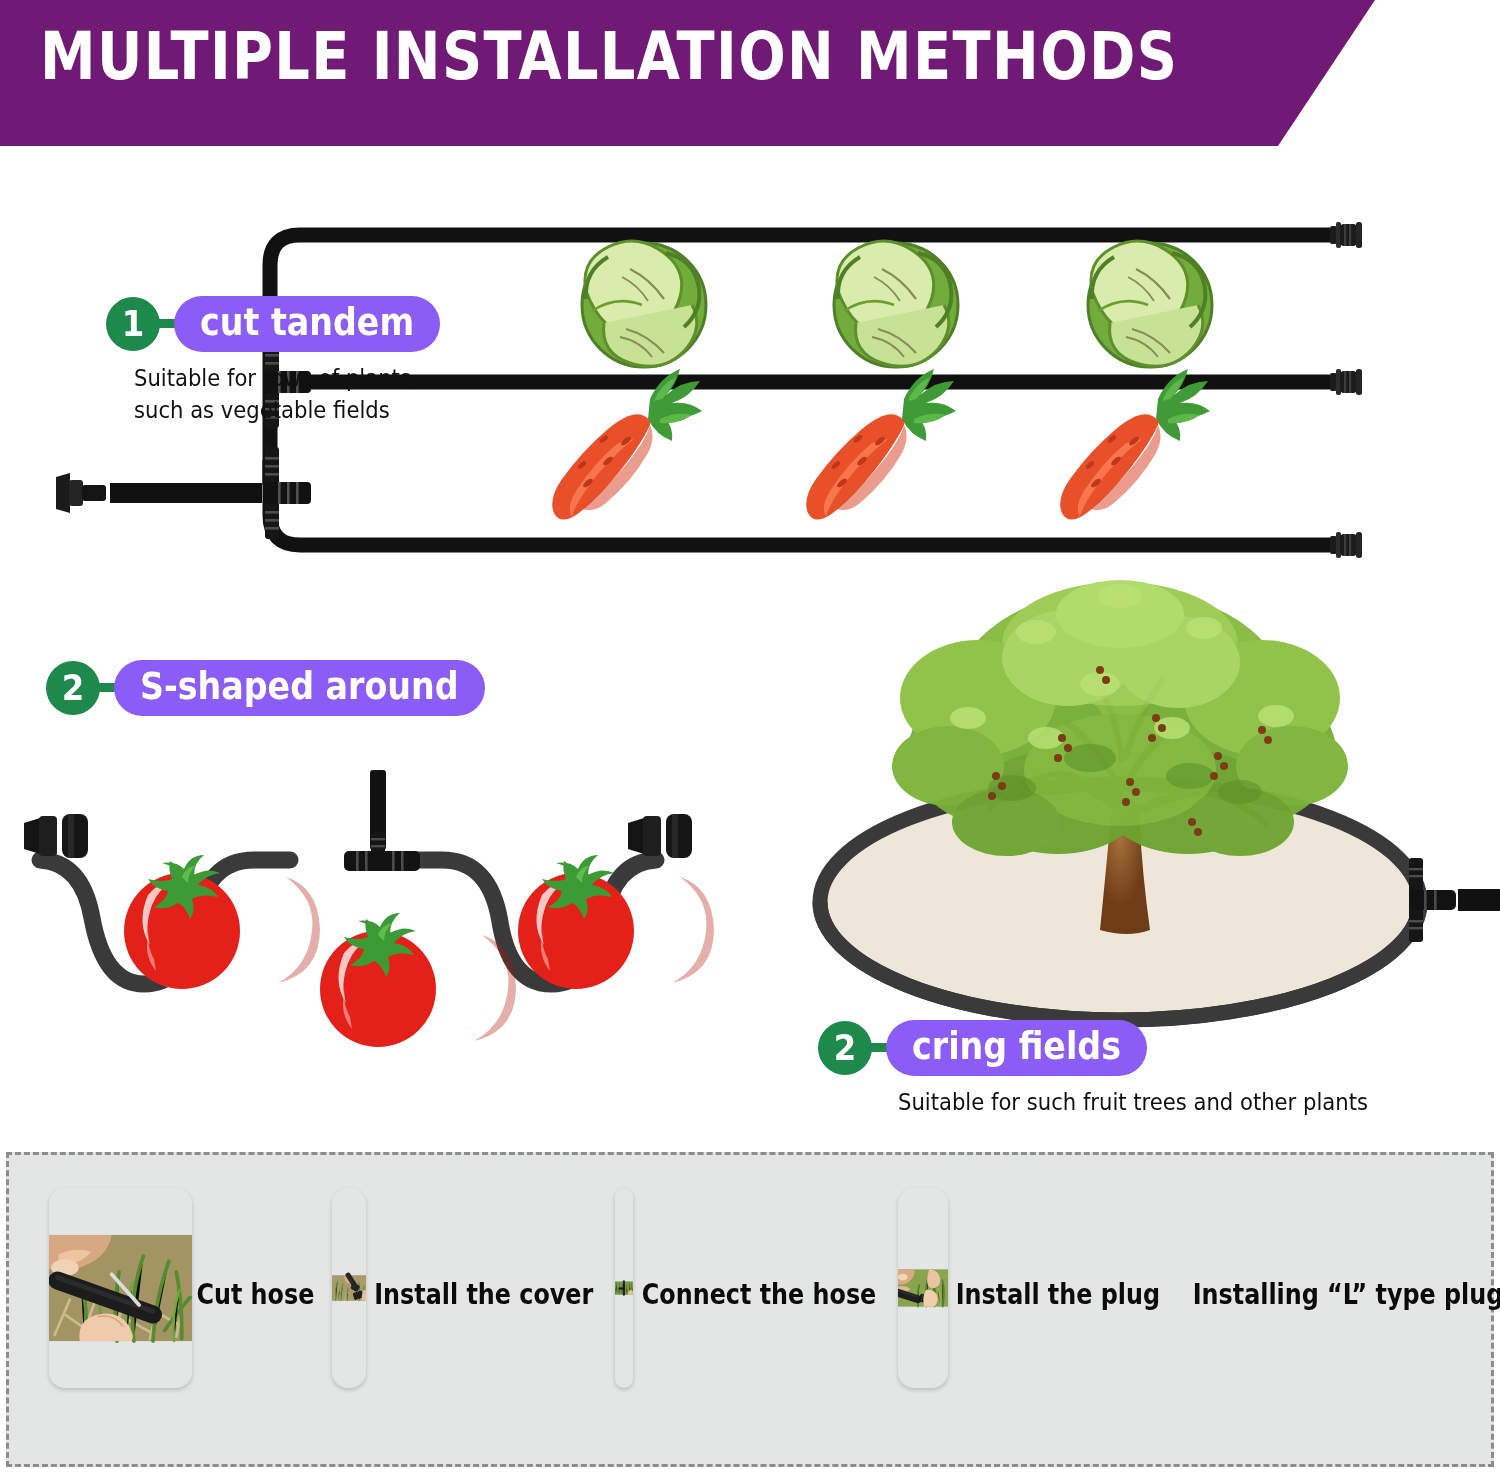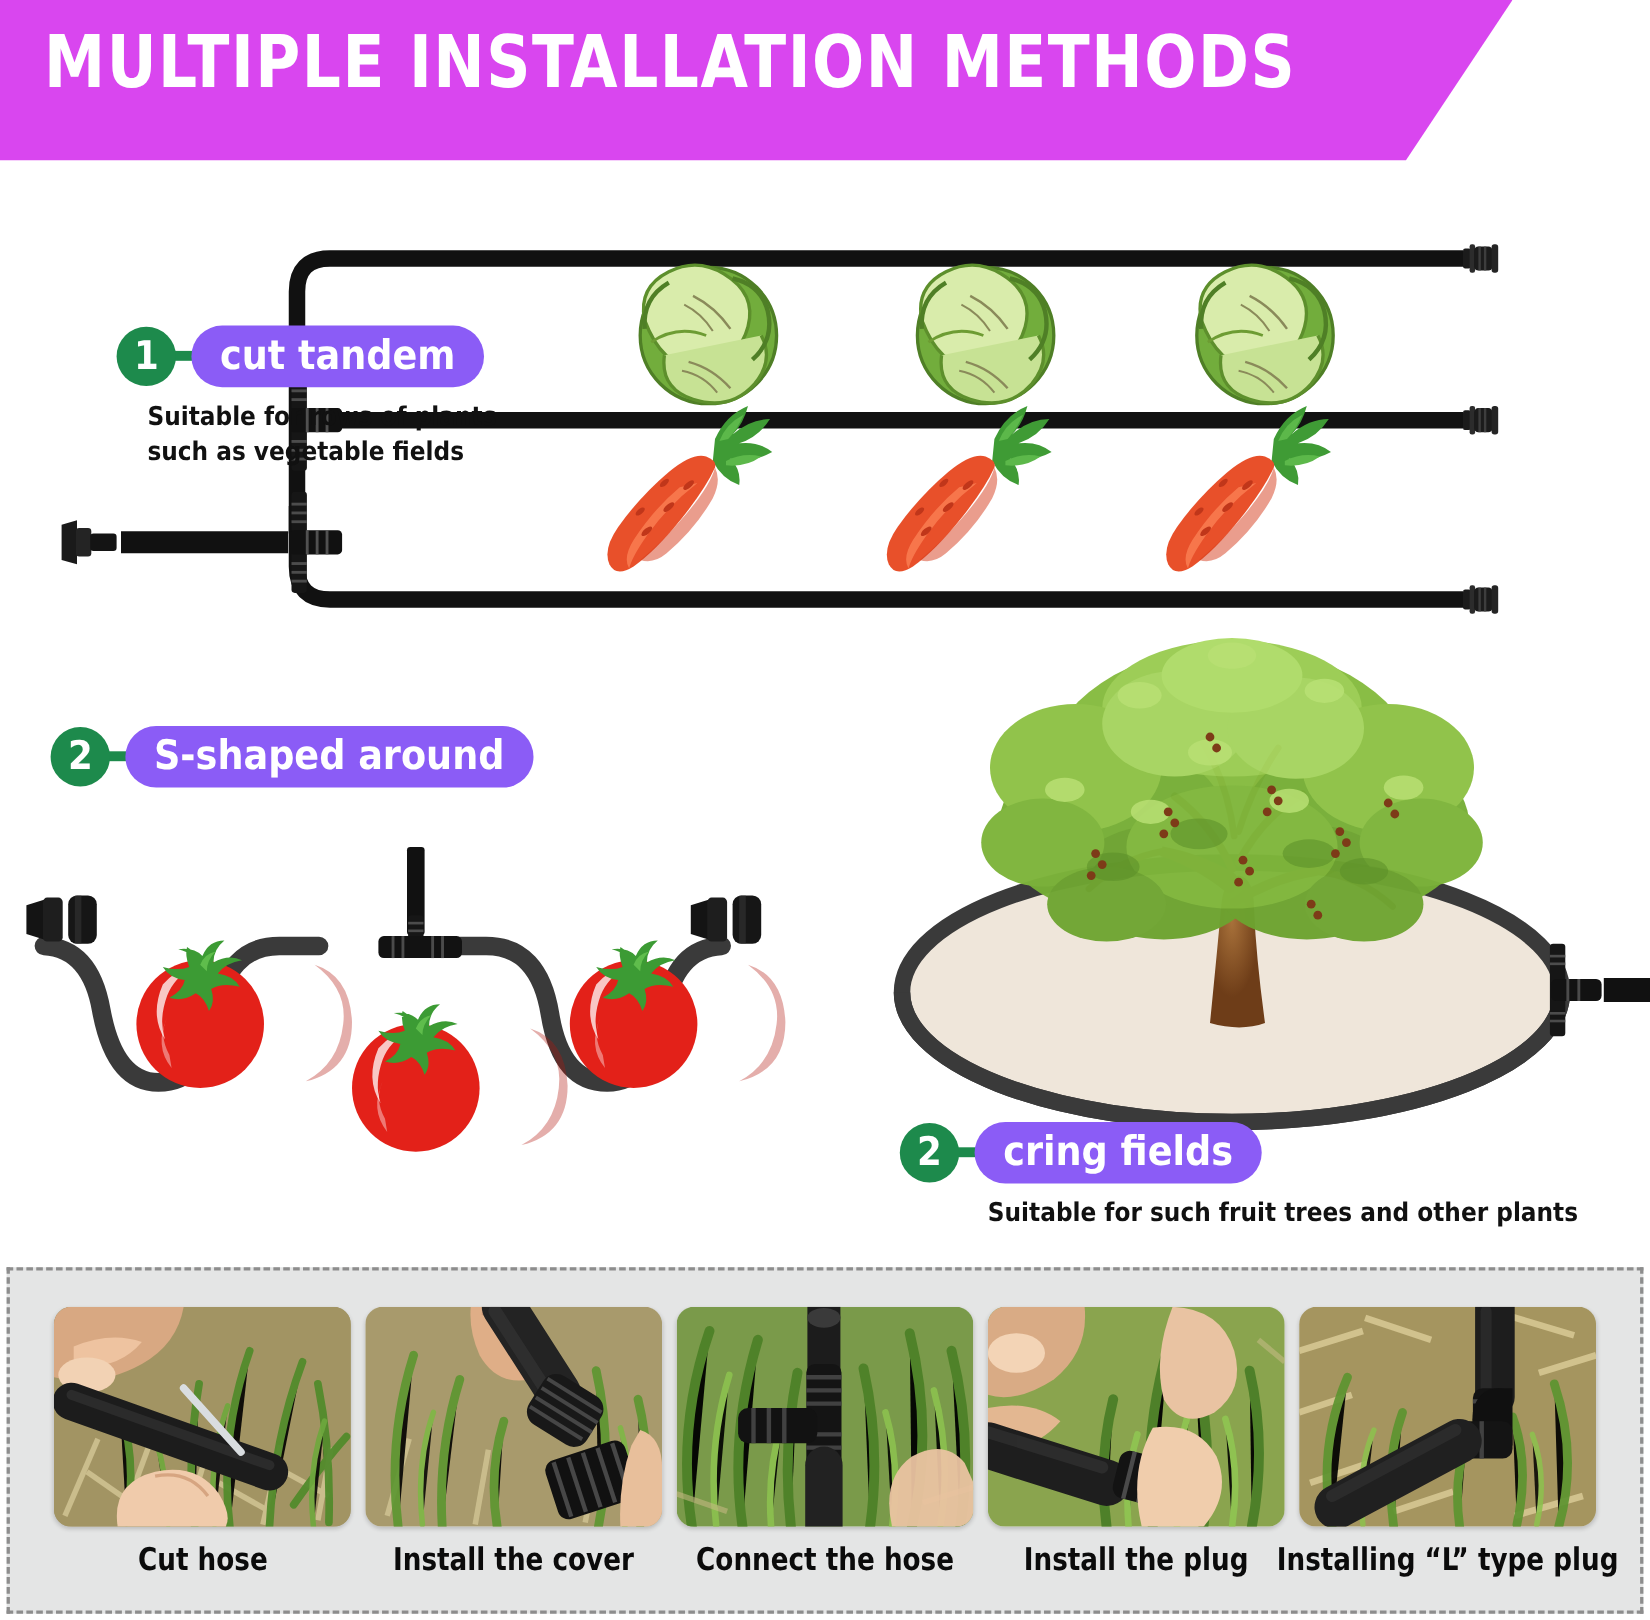--- a/index.html
+++ b/index.html
@@ -1,38 +1,38 @@
 <!DOCTYPE html>
 <html><head>
 <meta charset="utf-8">
 <style>
   html,body{margin:0;padding:0;background:#fff;}
   body{width:1500px;height:1473px;position:relative;overflow:hidden;
        font-family:"Liberation Sans",sans-serif;-webkit-font-smoothing:antialiased;}
 
   
-  .banner{position:absolute;left:0;top:0;width:1400px;height:180px;background:#d946ef;
+  .banner{position:absolute;left:0;top:0;width:1400px;height:180px;background:#701a75;
           clip-path:polygon(0 0, 1375px 0, 1278px 146px, 0 146px);}
   .banner-title{position:absolute;left:40px;top:24px;color:#fff;
           font-size:66px;line-height:1;font-weight:700;letter-spacing:1.5px;
           font-family:"DejaVu Sans Condensed","Liberation Sans",sans-serif;
           transform:scaleX(0.94);transform-origin:left center;white-space:nowrap;}
 
   
   .step{position:absolute;display:flex;flex-direction:column;}
   .step-row{display:flex;align-items:center;}
   .badge{width:54px;height:54px;border-radius:50%;background:#1d8a4c;color:#fff;
          display:flex;align-items:center;justify-content:center;font-size:36px;
          font-weight:700;flex:0 0 auto;z-index:2;
          font-family:"DejaVu Sans Condensed","Liberation Sans",sans-serif;}
   .connector{width:22px;height:9px;background:#1d8a4c;margin:0 -4px;flex:0 0 auto;}
   .pill{background:#8b5cf6;color:#fff;border-radius:28px;padding:7px 26px 9px 26px;
         font-size:37px;font-weight:700;white-space:nowrap;line-height:1.08;
         font-family:"DejaVu Sans Condensed","Liberation Sans",sans-serif;}
-  .sub{color:#111;font-weight:700;font-size:23.5px;line-height:1.38;margin-top:10px;
+  .sub{color:#111;font-weight:400;font-size:23.5px;line-height:1.38;margin-top:10px;
        white-space:pre-line;
        font-family:"DejaVu Sans Condensed","Liberation Sans",sans-serif;}
 
   #step1{left:106px;top:296px;}
   #step1 .sub{margin-left:28px;}
   #step2{left:46px;top:660px;}
   #step2 .sub{margin-left:86px;}
   #step3{left:818px;top:1020px;}
   #step3 .sub{margin-left:80px;}
 
@@ -43,21 +43,21 @@
   .m2{position:absolute;left:10px;top:770px;width:730px;height:320px;}
 
   
   .m3{position:absolute;left:800px;top:570px;width:700px;height:460px;}
 
   
   .photo-panel{position:absolute;left:6px;top:1152px;width:1488px;height:315px;
                background:#e4e5e5;border:3px dashed #8d8d8d;box-sizing:border-box;}
   .photo-row{position:absolute;left:0;top:0;width:100%;height:100%;
              display:flex;justify-content:center;align-items:flex-start;gap:13px;padding-top:33px;}
-  .photo-cell{width:270px;display:flex;flex-direction:column;align-items:center;}
+  .photo-cell{width:270px;display:flex;align-items:center;}
   .photo{width:270px;height:200px;border-radius:16px;overflow:hidden;position:relative;
          box-shadow:0 2px 4px rgba(0,0,0,.18);}
   .photo svg{display:block;width:100%;height:100%;}
   .cap{margin-top:13px;color:#0b0b0b;font-size:28.5px;font-weight:700;white-space:nowrap;
        transform:scaleX(0.93);
        font-family:"DejaVu Sans Condensed","Liberation Sans",sans-serif;}
 </style>
 </head>
 <body>
 

